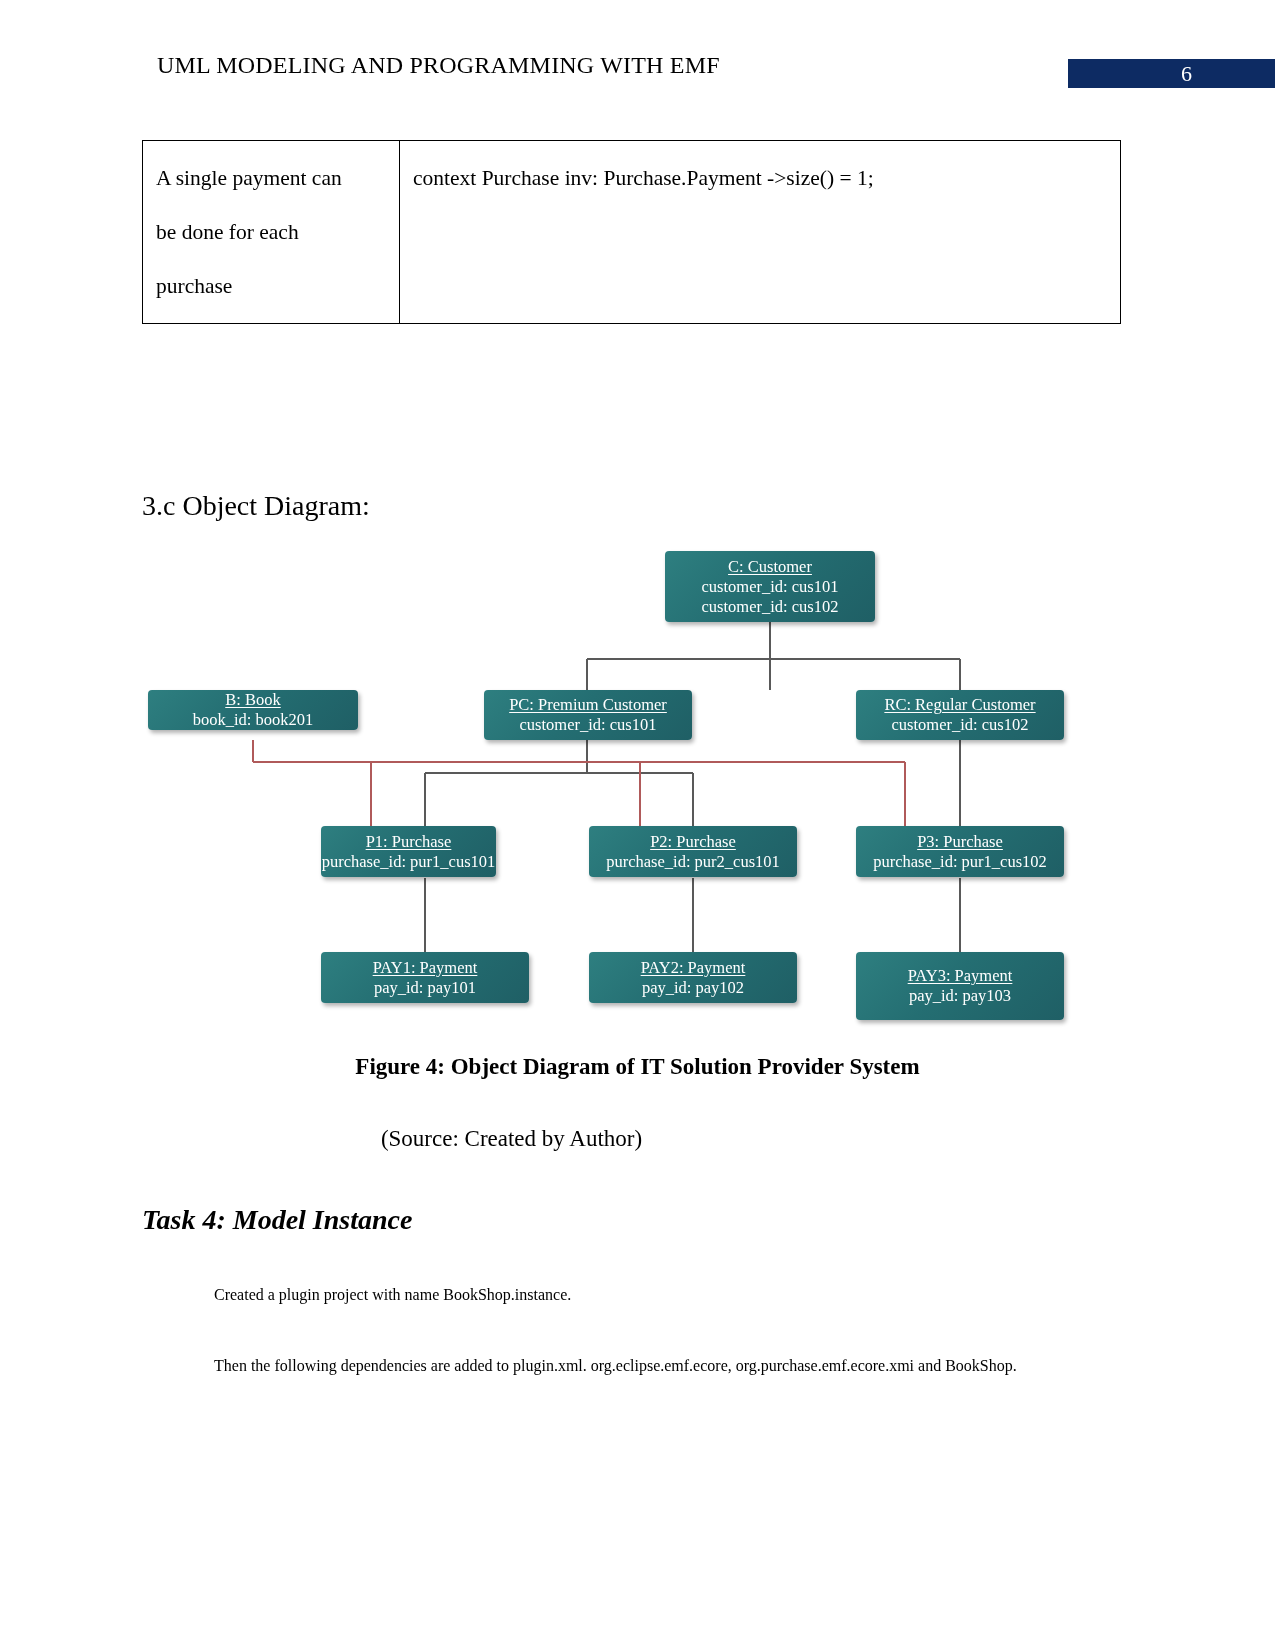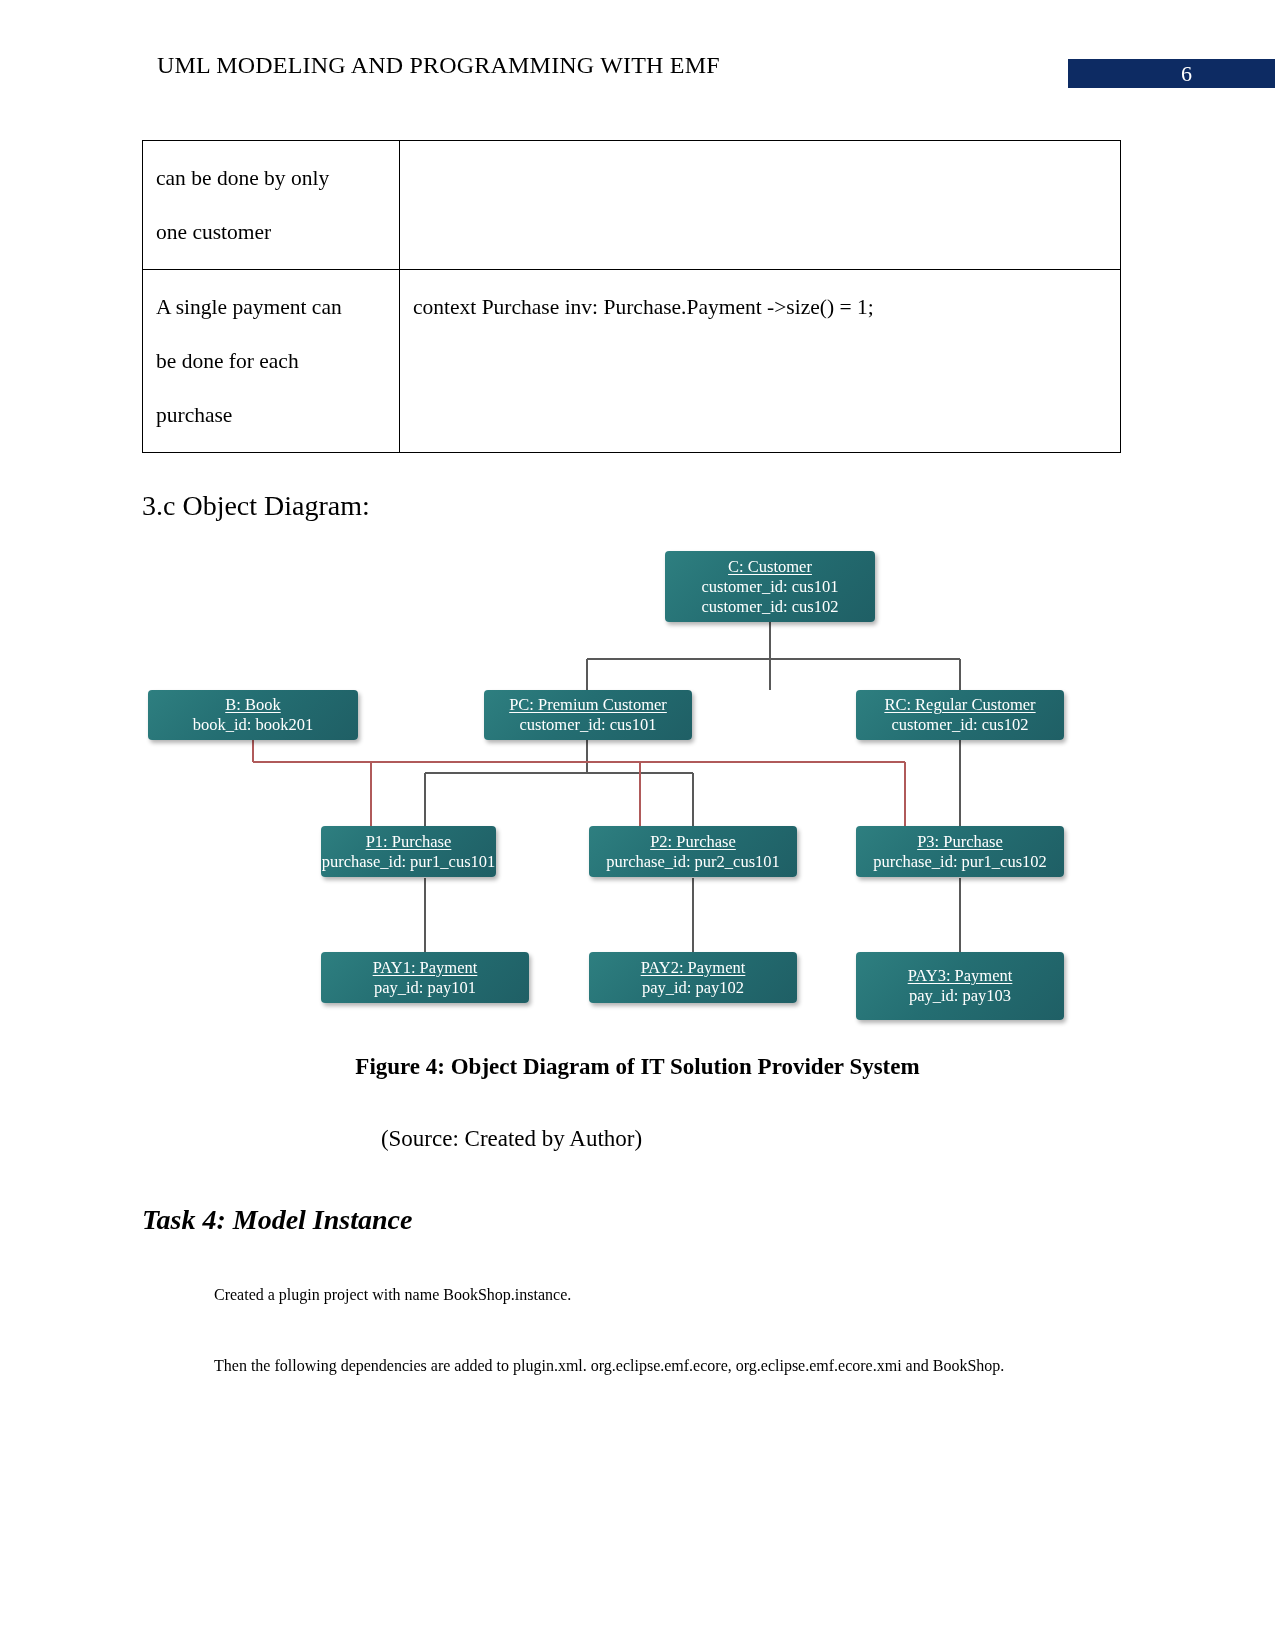--- a/index.html
+++ b/index.html
@@ -173,27 +173,20 @@
 
 <div class="page-header">
   <div class="header-title">UML MODELING AND PROGRAMMING WITH EMF</div>
   <div class="page-number-box">
     <div class="page-number-text">6</div>
   </div>
 </div>
 
 <table class="doc-table">
   <tbody>
-    <tr>
-      <td class="col-left">
-        <span class="cell-line">can be done by only</span>
-        <span class="cell-line">one customer</span>
-      </td>
-      <td class="col-right">&nbsp;</td>
-    </tr>
     <tr>
       <td class="col-left">
         <span class="cell-line">A single payment can</span>
         <span class="cell-line">be done for each</span>
         <span class="cell-line">purchase</span>
       </td>
       <td class="col-right">
         <span class="cell-line">context Purchase inv: Purchase.Payment -&gt;size() = 1;</span>
       </td>
     </tr>
@@ -233,21 +226,21 @@
     </g>
   </svg>
 </div>
 
 <div class="node" style="left:665px; top:551px; width:210px; height:71px;">
   <div class="node-title">C: Customer</div>
   <div class="node-attr">customer_id: cus101</div>
   <div class="node-attr">customer_id: cus102</div>
 </div>
 
-<div class="node" style="left:148px; top:690px; width:210px; height:50px;">
+<div class="node" style="left:148px; top:690px; width:210px; height:40px;">
   <div class="node-title">B: Book</div>
   <div class="node-attr">book_id: book201</div>
 </div>
 
 <div class="node" style="left:484px; top:690px; width:208px; height:50px;">
   <div class="node-title">PC: Premium Customer</div>
   <div class="node-attr">customer_id: cus101</div>
 </div>
 
 <div class="node" style="left:856px; top:690px; width:208px; height:50px;">
@@ -283,13 +276,13 @@
 <div class="node" style="left:856px; top:952px; width:208px; height:68px;justify-content:center;">
   <div class="node-title">PAY3: Payment</div>
   <div class="node-attr">pay_id: pay103</div>
 </div>
 
 <div class="figure-caption">Figure 4: Object Diagram of IT Solution Provider System</div>
 <div class="figure-source">(Source: Created by Author)</div>
 
 <div class="task-heading">Task 4: Model Instance</div>
 <div class="para para-1">Created a plugin project with name BookShop.instance.</div>
-<div class="para para-2">Then the following dependencies are added to plugin.xml. org.eclipse.emf.ecore, org.eclipse.emf.ecore.xmi and BookShop.</div>
+<div class="para para-2">Then the following dependencies are added to plugin.xml. org.eclipse.emf.ecore, org.purchase.emf.ecore.xmi and BookShop.</div>
 
 </body></html>

